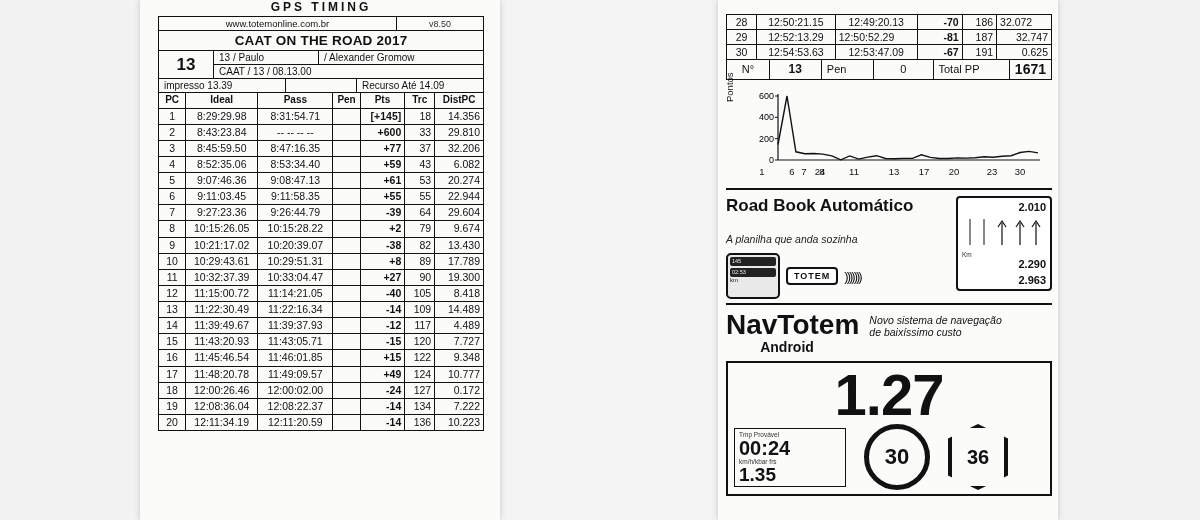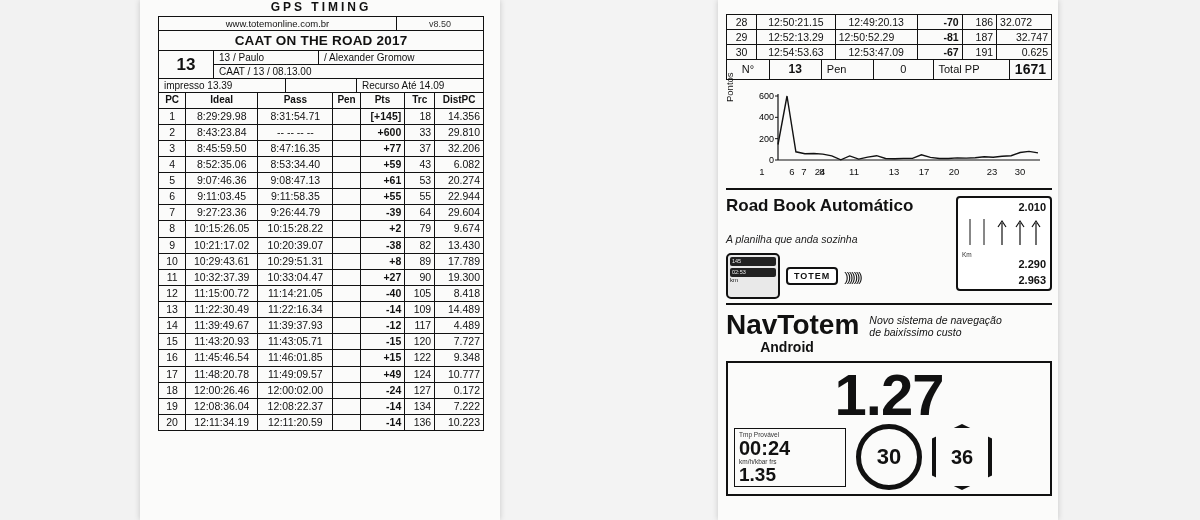--- a/index.html
+++ b/index.html
@@ -121,21 +121,21 @@
   }
   .rb-card .big{font-size:11px;font-weight:bold;text-align:right;}
   .rb-card .mid{font-size:6.5px;color:#333;}
   .rb-arrows{height:34px;position:relative;margin:2px 0;}
 
   .ad2-h{font-size:28px;font-weight:bold;line-height:1;}
   .ad2-h2{font-size:14px;font-weight:bold;text-align:center;width:122px;}
   .ad2-sub{font-size:10.5px;font-style:italic;}
   .navbox{border:2.5px solid #111;margin-top:6px;padding:4px 6px;}
   .bignum{font-size:58px;font-weight:bold;text-align:center;line-height:.95;letter-spacing:-1px;}
-  .navrow{display:flex;align-items:center;gap:10px;margin-top:2px;}
+  .navrow{display:flex;align-items:center;gap:18px;margin-top:2px;}
   .navleft{width:112px;border:1.5px solid #111;padding:2px 4px;box-sizing:border-box;}
   .navleft .lbl{font-size:6.5px;color:#333;}
   .navleft .t1{font-size:20px;font-weight:bold;line-height:1;}
   .navleft .t2{font-size:19px;font-weight:bold;line-height:1;}
   .circ{
     width:56px;height:56px;border-radius:50%;border:5px solid #111;
     display:flex;align-items:center;justify-content:center;
     font-size:22px;font-weight:bold;
   }
   .shield{

